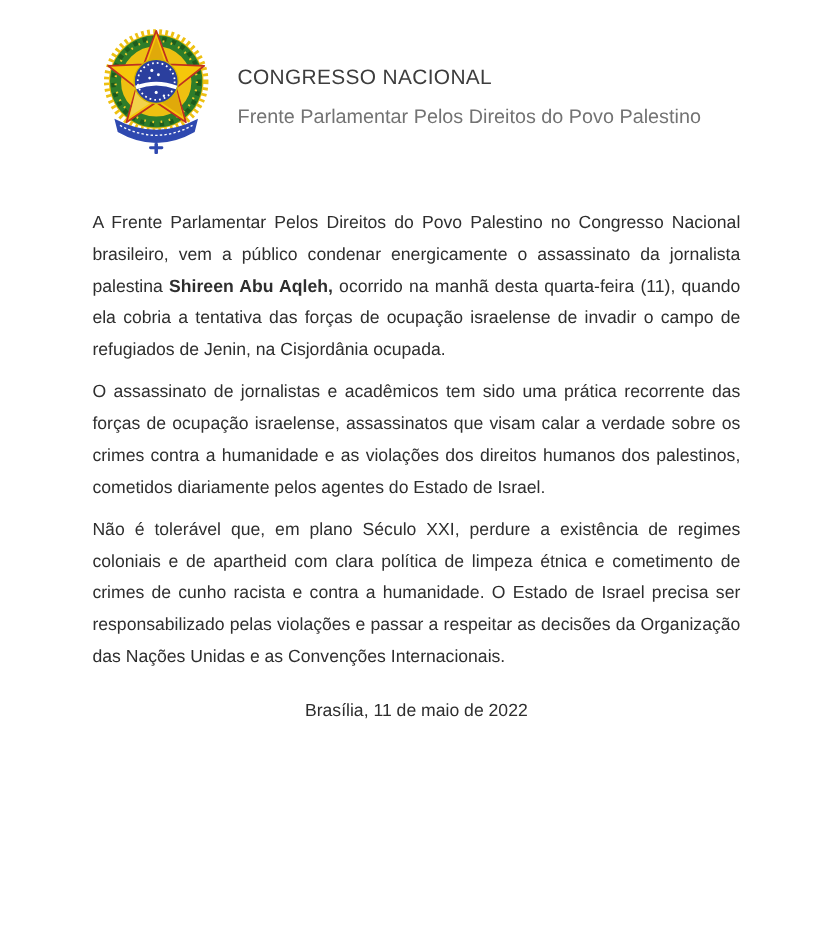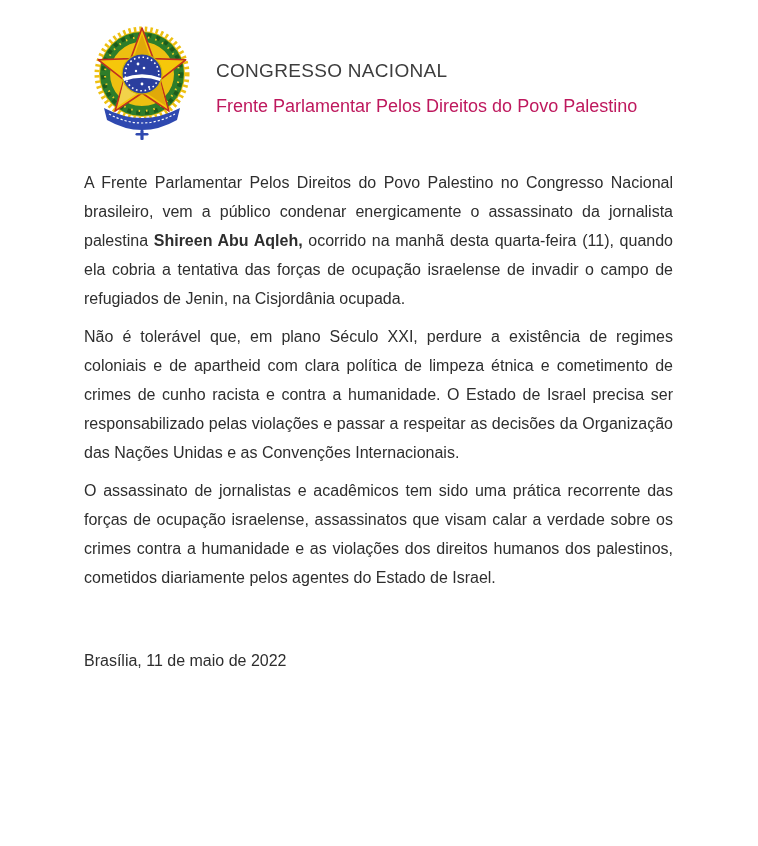--- a/index.html
+++ b/index.html
@@ -33,41 +33,41 @@
     padding-top: 34px;
   }
   .org-title {
     font-size: 19px;
     color: #3d3d3d;
     letter-spacing: 0.3px;
     white-space: nowrap;
   }
   .org-subtitle {
     font-size: 18px;
-    color: #be185d;
+    color: #737373;
     margin-top: 14px;
     white-space: nowrap;
   }
   .doc-body {
     position: absolute;
-    top: 168px;
+    top: 188px;
     left: 84px;
     width: 589px;
   }
   .doc-body p {
     margin: 0 0 9px 0;
     font-size: 16px;
     line-height: 29px;
     text-align: justify;
     color: #2e2e2e;
   }
   .doc-body p.dateline {
-    margin-top: 54px;
+    margin-top: 20px;
     margin-bottom: 7px;
-    text-align: left;
+    text-align: center;
   }
   .doc-body p.signature {
     margin-bottom: 0;
     text-align: left;
   }
   .bold-name {
     font-weight: bold;
   }
 </style>
 </head>
@@ -115,22 +115,22 @@
       <div class="org-title">CONGRESSO NACIONAL</div>
       <div class="org-subtitle">Frente Parlamentar Pelos Direitos do Povo Palestino</div>
     </div>
   </header>
 
   <main class="doc-body">
 
     <p><span>A Frente Parlamentar Pelos Direitos do Povo Palestino no Congresso Nacional brasileiro, vem a público condenar energicamente o assassinato da jornalista palestina </span><span class="bold-name">Shireen Abu Aqleh,</span><span> ocorrido na manhã desta quarta-feira (11), quando ela cobria a tentativa das forças de ocupação israelense de invadir o campo de refugiados de Jenin, na Cisjordânia ocupada.</span></p>
 
 
+    <p>O assassinato de jornalistas e acadêmicos tem sido uma prática recorrente das forças de ocupação israelense, assassinatos que visam calar a verdade sobre os crimes contra a humanidade e as violações dos direitos humanos dos palestinos, cometidos diariamente pelos agentes do Estado de Israel.</p>
+
     <p>Não é tolerável que, em plano Século XXI, perdure a existência de regimes coloniais e de apartheid com clara política de limpeza étnica e cometimento de crimes de cunho racista e contra a humanidade. O Estado de Israel precisa ser responsabilizado pelas violações e passar a respeitar as decisões da Organização das Nações Unidas e as Convenções Internacionais.</p>
-
-    <p>O assassinato de jornalistas e acadêmicos tem sido uma prática recorrente das forças de ocupação israelense, assassinatos que visam calar a verdade sobre os crimes contra a humanidade e as violações dos direitos humanos dos palestinos, cometidos diariamente pelos agentes do Estado de Israel.</p>
 
     <p class="dateline">Brasília, 11 de maio de 2022</p>
 
 
   </main>
 
 </div>
 
 </body></html>

